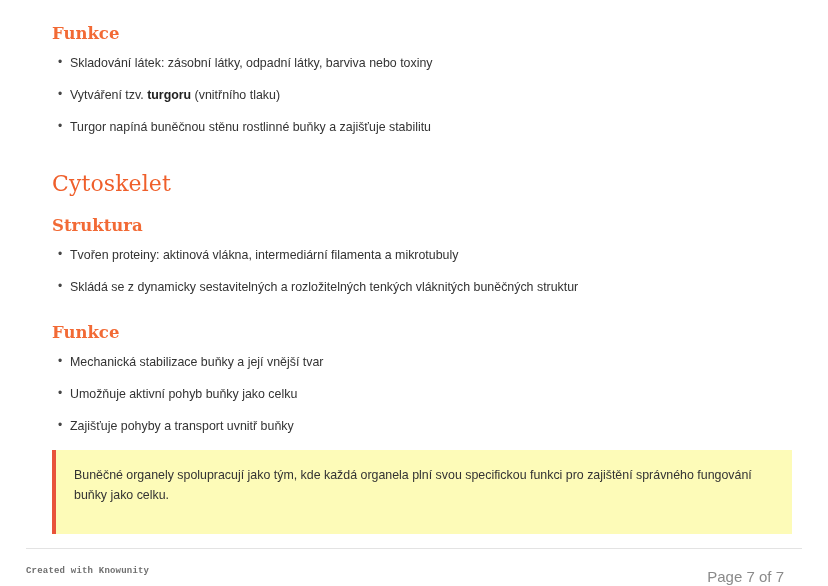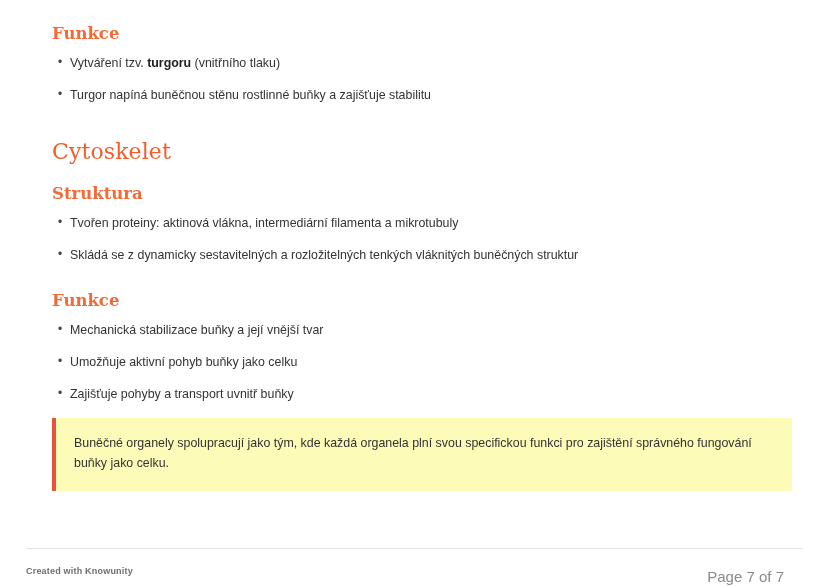--- a/index.html
+++ b/index.html
@@ -72,41 +72,41 @@
     color: #222222;
     text-align: right;
   }
   .gap-s { height: 12px; }
   .gap-m { height: 20px; }
 
   .callout {
     margin-top: 8px;
     background: #fdfbb8;
     border-left: 4px solid #e8533a;
-    padding: 16px 18px 17px 18px;
+    padding: 16px 18px 28px 18px;
     font-size: 12.4px;
     line-height: 1.6;
     color: #333333;
     width: 740px;
     box-sizing: border-box;
   }
 
   .footer-rule {
     position: absolute;
     left: 26px;
     top: 548px;
     width: 776px;
     height: 1px;
     background: #e3e3e3;
   }
   .footer-left {
     position: absolute;
     left: 26px;
     top: 566px;
-    font-family: Liberation Sans, sans-serif;
+    font-family: Liberation Mono, monospace;
     font-size: 9px;
     font-weight: bold;
     color: #6f6f6f;
     letter-spacing: 0.2px;
   }
   .footer-right {
     position: absolute;
     right: 44px;
     top: 568px;
     font-size: 15px;
@@ -115,20 +115,21 @@
 </style>
 </head>
 <body>
 
 <div class="page">
   <div class="content">
 
     <h3 class="sub-title">Funkce</h3>
     <div class="gap-s"></div>
     <ul class="bullets">
+      <li><span>Skladování látek: zásobní látky, odpadní látky, barviva nebo toxiny</span></li>
       <li><span>Vytváření tzv. </span><b>turgoru</b><span> (vnitřního tlaku)</span></li>
       <li><span>Turgor napíná buněčnou stěnu rostlinné buňky a zajišťuje stabilitu</span></li>
     </ul>
 
     <div class="gap-m"></div>
     <h2 class="section-title">Cytoskelet</h2>
     <div class="gap-m"></div>
 
     <h3 class="sub-title">Struktura</h3>
     <div class="gap-s"></div>

